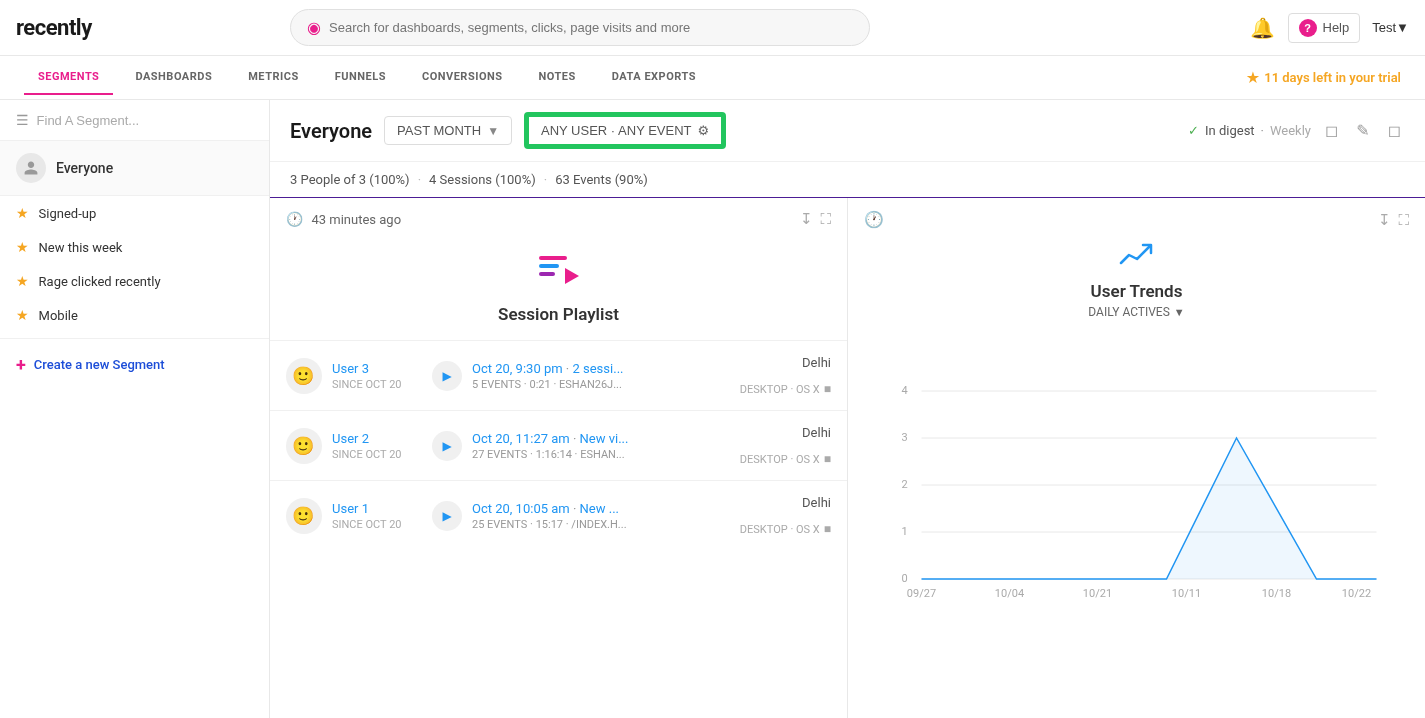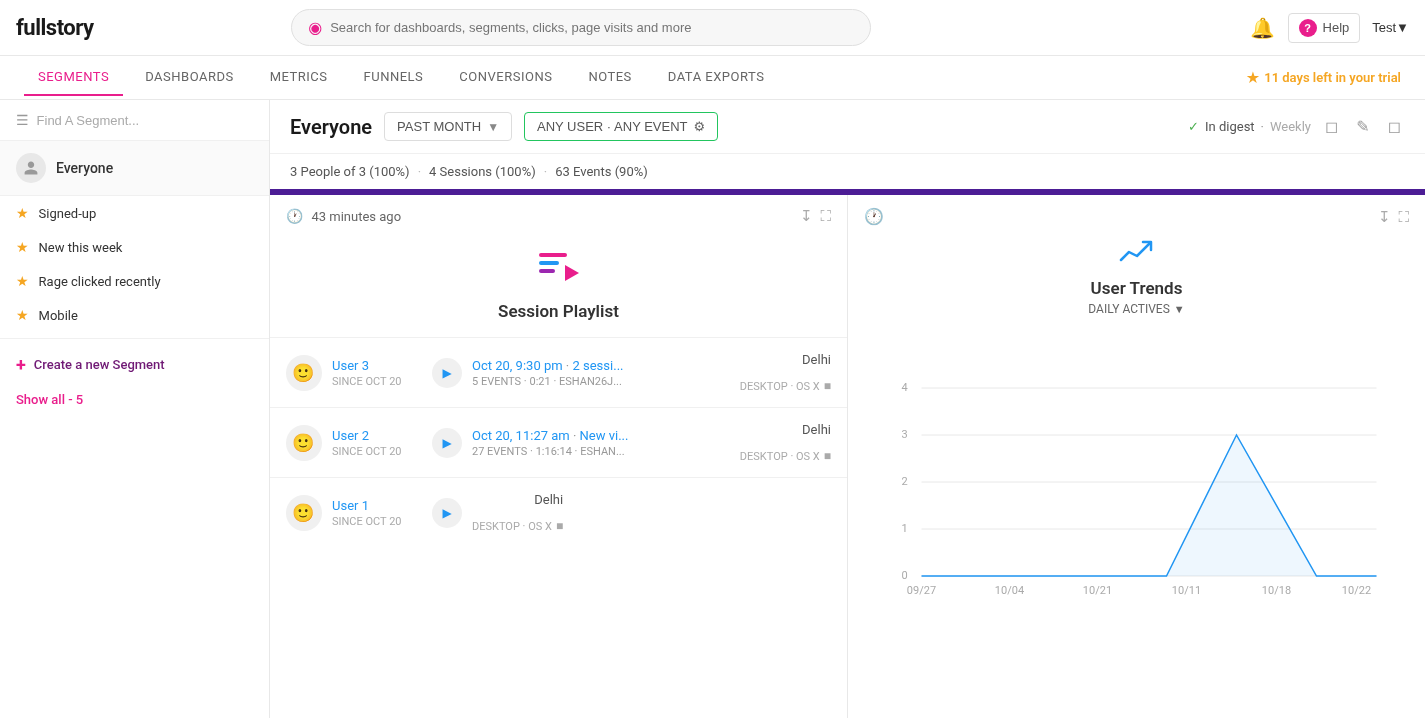--- a/index.html
+++ b/index.html
@@ -13,21 +13,21 @@
     .search-icon-pink { color: #e91e8c; font-size: 16px; }
     .topbar-right { display: flex; align-items: center; gap: 12px; margin-left: auto; }
     .bell-btn { background: none; border: none; cursor: pointer; font-size: 20px; color: #555; }
     .help-btn { display: flex; align-items: center; gap: 6px; background: none; border: 1px solid #ddd; border-radius: 4px; padding: 5px 10px; cursor: pointer; font-size: 13px; color: #555; }
     .help-icon { background: #e91e8c; color: #fff; border-radius: 50%; width: 18px; height: 18px; display: flex; align-items: center; justify-content: center; font-size: 11px; font-weight: bold; }
     .user-btn { display: flex; align-items: center; gap: 0; background: none; border: none; cursor: pointer; font-size: 13px; color: #333; }
     .trial-star { color: #f5a623; font-size: 16px; }
 
     
     .nav { display: flex; align-items: center; height: 44px; border-bottom: 1px solid #e8e8e8; padding: 0 24px; gap: 8px; }
-    .nav-item { padding: 10px 14px; font-size: 13px; font-weight: 400; color: #666; cursor: pointer; border-bottom: 2px solid transparent; text-transform: uppercase; letter-spacing: 0.5px; }
+    .nav-item { padding: 10px 14px; font-size: 11px; font-weight: 700; color: #666; cursor: pointer; border-bottom: 2px solid transparent; text-transform: uppercase; letter-spacing: 0.5px; }
     .nav-item.active { color: #e91e8c; border-bottom: 2px solid #e91e8c; }
     .trial-note { margin-left: auto; display: flex; align-items: center; gap: 4px; color: #f5a623; font-size: 13px; }
 
     
     .main { display: flex; height: calc(718px - 100px); }
 
     
     .sidebar { width: 270px; border-right: 1px solid #e8e8e8; display: flex; flex-direction: column; flex-shrink: 0; overflow-y: auto; }
     .sidebar-search { display: flex; align-items: center; gap: 8px; padding: 12px 16px; border-bottom: 1px solid #f0f0f0; }
     .sidebar-search-icon { color: #999; font-size: 14px; }
@@ -39,37 +39,37 @@
     .starred-header { display: flex; align-items: center; justify-content: space-between; padding: 10px 16px 4px; }
     .starred-title { font-size: 11px; font-weight: 600; color: #999; text-transform: uppercase; letter-spacing: 0.8px; }
     .info-icon { color: #bbb; font-size: 13px; cursor: pointer; }
     .seg-item { display: flex; align-items: center; gap: 10px; padding: 9px 16px; cursor: pointer; }
     .star-icon { color: #ccc; font-size: 14px; }
     .star-icon.filled { color: #f5a623; }
     .seg-label { font-size: 13px; color: #333; }
     .sidebar-divider { height: 1px; background: #f0f0f0; margin: 6px 0; }
     .create-seg { display: flex; align-items: center; gap: 8px; padding: 9px 16px; cursor: pointer; }
     .plus-icon { color: #e91e8c; font-size: 18px; font-weight: bold; }
-    .create-label { font-size: 13px; color: #701a75; font-weight: 500; }
+    .create-label { font-size: 13px; color: #1d4ed8; font-weight: 500; }
     .show-all { padding: 8px 16px; font-size: 13px; color: #e91e8c; cursor: pointer; font-weight: 500; }
 
     
     .content { flex: 1; display: flex; flex-direction: column; overflow: hidden; }
     .content-header { display: flex; align-items: center; padding: 12px 20px; gap: 12px; border-bottom: 1px solid #f0f0f0; }
     .page-title { font-size: 20px; font-weight: 600; color: #1a1a1a; }
     .filter-btn { display: flex; align-items: center; gap: 6px; border: 1px solid #ddd; border-radius: 4px; padding: 6px 12px; cursor: pointer; font-size: 13px; color: #555; background: #fff; }
     .filter-chevron { font-size: 12px; color: #888; }
-    .event-filter { display: flex; align-items: center; gap: 6px; border: 1px solid #22c55e; border-radius: 4px; padding: 6px 12px; cursor: pointer; font-size: 13px; color: #555; background: #fff; }
+    .event-filter { display: flex; align-items: center; gap: 6px; border: 5px solid #22c55e; border-radius: 4px; padding: 6px 12px; cursor: pointer; font-size: 13px; color: #555; background: #fff; }
     .header-right { margin-left: auto; display: flex; align-items: center; gap: 10px; }
     .digest-label { display: flex; align-items: center; gap: 6px; font-size: 13px; color: #555; }
     .check-icon { color: #4caf50; }
     .digest-weekly { color: #999; }
     .icon-btn { background: none; border: none; cursor: pointer; color: #999; font-size: 16px; padding: 4px; }
 
-    .stats-bar { padding: 10px 20px; font-size: 13px; color: #555; border-bottom: 6px solid #4c1d95; display: flex; align-items: center; gap: 8px; }
+    .stats-bar { padding: 10px 20px; font-size: 13px; color: #555; border-bottom: 1px solid #4c1d95; display: flex; align-items: center; gap: 8px; }
     .stats-dot { color: #bbb; }
 
     .panels { display: flex; flex: 1; overflow: hidden; }
     .panel-left { flex: 1; border-right: 1px solid #e8e8e8; overflow: hidden; display: flex; flex-direction: column; }
     .panel-right { flex: 1; overflow: hidden; display: flex; flex-direction: column; }
 
     .panel-header { display: flex; align-items: center; padding: 12px 16px; gap: 8px; }
     .clock-icon { color: #999; font-size: 14px; }
     .panel-time { font-size: 13px; color: #666; }
     .panel-header-right { margin-left: auto; display: flex; align-items: center; gap: 8px; }
@@ -105,21 +105,21 @@
     .chart-svg { width: 100%; height: 280px; }
 
     
     .playlist-icon-wrap { display: flex; justify-content: center; margin-bottom: 8px; }
     .playlist-icon-svg { width: 48px; height: 48px; }
   </style>
 </head>
 <body>
 
 <div class="topbar">
-  <div class="logo">fullstory</div>
+  <div class="logo">recently</div>
   <div class="search-bar">
     <span class="search-icon-pink">◉</span>
     <input type="text" style="font-size: 13px; color: rgb(153, 153, 153);" placeholder="Search for dashboards, segments, clicks, page visits and more">
   </div>
   <div class="topbar-right">
     <button class="bell-btn">🔔</button>
     <button class="help-btn">
       <span class="help-icon">?</span>
       <span>Help</span>
     </button>
@@ -179,21 +179,20 @@
       <span class="seg-label">Mobile</span>
     </div>
 
     <div class="sidebar-divider"></div>
 
     <div class="create-seg">
       <span class="plus-icon">+</span>
       <span class="create-label">Create a new Segment</span>
     </div>
 
-    <div class="show-all">Show all - 5</div>
   </div>
 
   <div class="content">
     <div class="content-header">
       <span class="page-title">Everyone</span>
       <button class="filter-btn">
         <span>PAST MONTH</span>
         <span class="filter-chevron">▼</span>
       </button>
       <button class="event-filter">
@@ -293,20 +292,28 @@
           </div>
         </div>
 
         <div class="session-row">
           <div class="user-avatar">🙂</div>
           <div class="user-info">
             <span class="user-name">User 1</span>
             <span class="user-since">SINCE OCT 20</span>
           </div>
           <button class="play-btn">▶</button>
+          <div class="session-details">
+            <span class="session-time">
+              <span>Oct 20, 10:05 am</span>
+              <span style="color:#999;"> · </span>
+              <span>New ...</span>
+            </span>
+            <span class="session-meta">25 EVENTS · 15:17 · /INDEX.H...</span>
+          </div>
           <div class="session-location">
             <span class="location-name">Delhi</span>
             <div class="device-info">
               <span>DESKTOP · OS X</span>
               <span class="monitor-icon">■</span>
             </div>
           </div>
         </div>
       </div>
 

